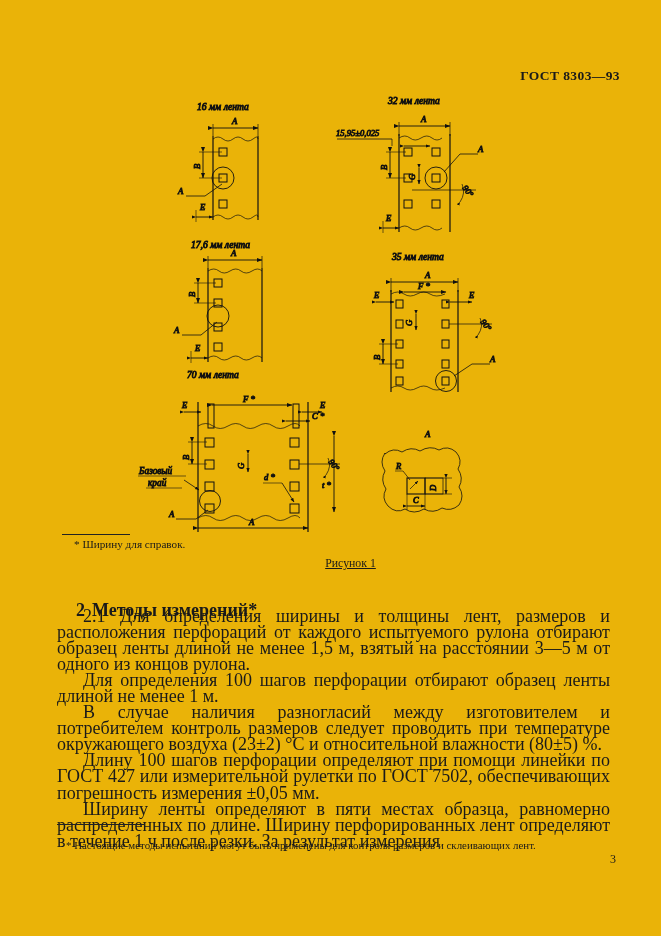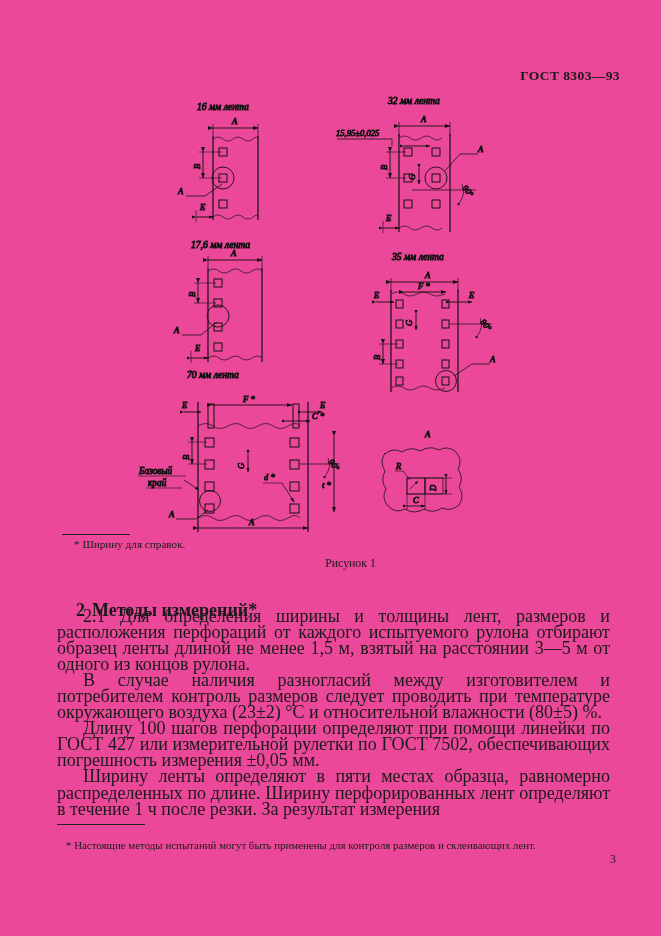--- a/index.html
+++ b/index.html
@@ -4,21 +4,21 @@
 <style>
   html, body {
     margin: 0;
     padding: 0;
     background: #ffffff;
   }
   .page {
     position: relative;
     width: 661px;
     height: 936px;
-    background: #ec4899;
+    background: #eab308;
     font-family: "Liberation Serif", serif;
     color: #1a1a1a;
     overflow: hidden;
   }
 
   
   .doc-header {
     position: absolute;
     top: 68px;
     right: 41px;
@@ -55,20 +55,21 @@
   }
   .fig-caption {
     position: absolute;
     top: 556px;
     left: 0;
     width: 661px;
     text-align: center;
     font-size: 11.8px;
     padding-left: 40px;
     box-sizing: border-box;
+    text-decoration: underline;
   }
 
   
   .section-heading {
     position: absolute;
     left: 76px;
     top: 600px;
     font-size: 18px;
     font-weight: bold;
   }
@@ -405,20 +406,21 @@
   <div class="fig-note-rule"></div>
   <div class="fig-note">* Ширину для справок.</div>
   <div class="fig-caption">Рисунок 1</div>
 
   <div class="section-heading">
     <span class="num">2</span><span>Методы измерений*</span>
   </div>
 
   <div class="body-text">
     <p>2.1  Для определения ширины и толщины лент, размеров и расположения перфораций от каждого испытуемого рулона отбирают образец ленты длиной не менее 1,5 м, взятый на расстоянии 3—5 м от одного из концов рулона.</p>
+    <p>Для определения 100 шагов перфорации отбирают образец ленты длиной не менее 1 м.</p>
     <p>В случае наличия разногласий между изготовителем и потребителем контроль размеров следует проводить при температуре окружающего воздуха (23±2) °С и относительной влажности (80±5) %.</p>
     <p>Длину 100 шагов перфорации определяют при помощи линейки по ГОСТ 427 или измерительной рулетки по ГОСТ 7502, обеспечивающих погрешность измерения ±0,05 мм.</p>
     <p>Ширину ленты определяют в пяти местах образца, равномерно распределенных по длине. Ширину перфорированных лент определяют в течение 1 ч после резки. За результат измерения</p>
   </div>
 
   <div class="foot-rule"></div>
   <div class="foot-note">* Настоящие методы испытаний могут быть применены для контроля размеров и склеивающих лент.</div>
   <div class="page-number">3</div>
 
 </div>

